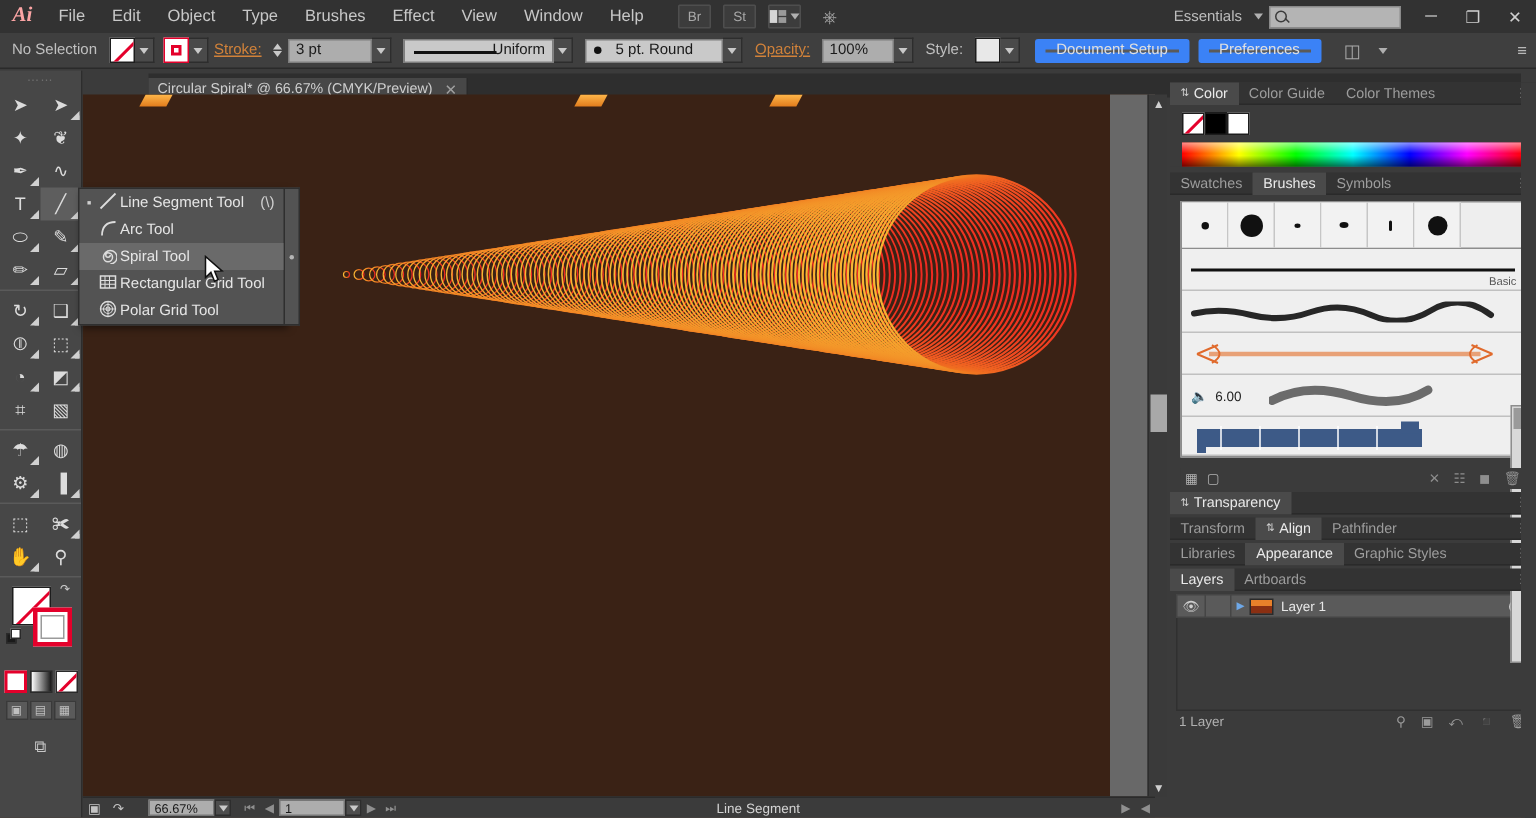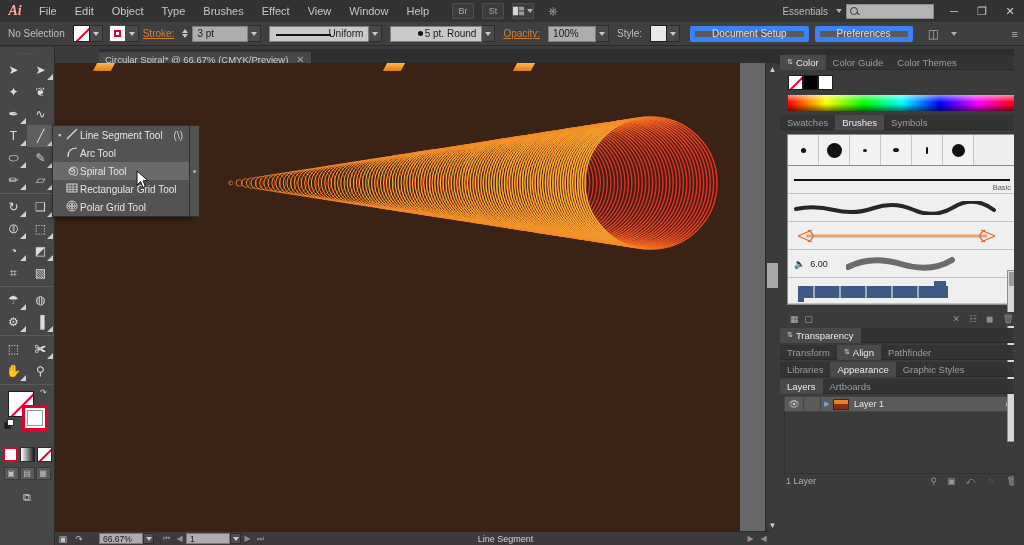--- a/index.html
+++ b/index.html
@@ -51,22 +51,22 @@
     border-right:3px solid transparent;border-top:4px solid #c9c9c9;}
   .num-field { height:16px;background:#adadad;border:1px solid #7e7e7e;color:#1a1a1a;
     font-size:10px;display:flex;align-items:center;padding:0 4px; }
   .spinner { width:9px;height:16px;display:flex;flex-direction:column;justify-content:center;
     margin-right:1px; }
   .spinner i{width:0;height:0;border-left:3px solid transparent;border-right:3px solid transparent;}
   .spinner i.up{border-bottom:4px solid #c9c9c9;margin-bottom:1px;}
   .spinner i.dn{border-top:4px solid #c9c9c9;}
   .combo { height:16px;background:#c9c9c9;border:1px solid #7e7e7e;color:#1a1a1a;
     font-size:10px;display:flex;align-items:center;padding:0 5px;justify-content:flex-end;}
-  .btn-flat { height:16px;background:#5a5a5a;border:5px solid #3b82f6;color:#e0e0e0;
-    font-size:10px;display:flex;align-items:center;padding:0 17px;border-radius:2px;
+  .btn-flat { height:16px;background:#5a5a5a;border:7px solid #3b82f6;color:#e0e0e0;
+    font-size:10px;display:flex;align-items:center;padding:0 7px;border-radius:2px;
     margin-right:6px;}
   .hamb { margin-left:auto;margin-right:6px;color:#b8b8b8;font-size:11px;}
 
   
   .tabstrip { position:absolute; left:55px; top:49px; width:915px; height:16px;
     background:#2e2e2e;margin-left:44px; }
   .doctab { height:16px; background:#474747; display:inline-flex; align-items:center;
     padding:0 6px; color:#cfcfcf; font-size:9.5px; border-right:1px solid #2a2a2a;}
   .tabclose { margin-left:8px; color:#a0a0a0; font-size:10px;}
 
@@ -264,21 +264,21 @@
       </div>
     <div class="num-field" style="width:56px">3 pt</div>
     <div class="dd-arrow"></div>
     <div style="width:8px"></div>
     <div class="combo" style="width:100px;position:relative">
       <span style="position:absolute;left:6px;top:7px;width:55px;height:2px;background:#111"></span>
       <span>Uniform</span>
     </div>
     <div class="dd-arrow"></div>
     <div style="width:8px"></div>
-    <div class="combo" style="width:92px;justify-content:flex-end;gap:2px">
+    <div class="combo" style="width:92px;justify-content:flex-start;gap:9px">
       <span style="width:5px;height:5px;background:#111;border-radius:50%"></span>
       <span>5 pt. Round</span>
     </div>
     <div class="dd-arrow"></div>
     <div class="cb-label link" style="margin-left:8px">Opacity:</div>
     <div class="num-field" style="width:48px">100%</div>
     <div class="dd-arrow"></div>
     <div class="cb-label" style="margin-left:8px">Style:</div>
     <div class="sw-box" style="background:#e8e8e8"></div>
     <div class="dd-arrow"></div>

